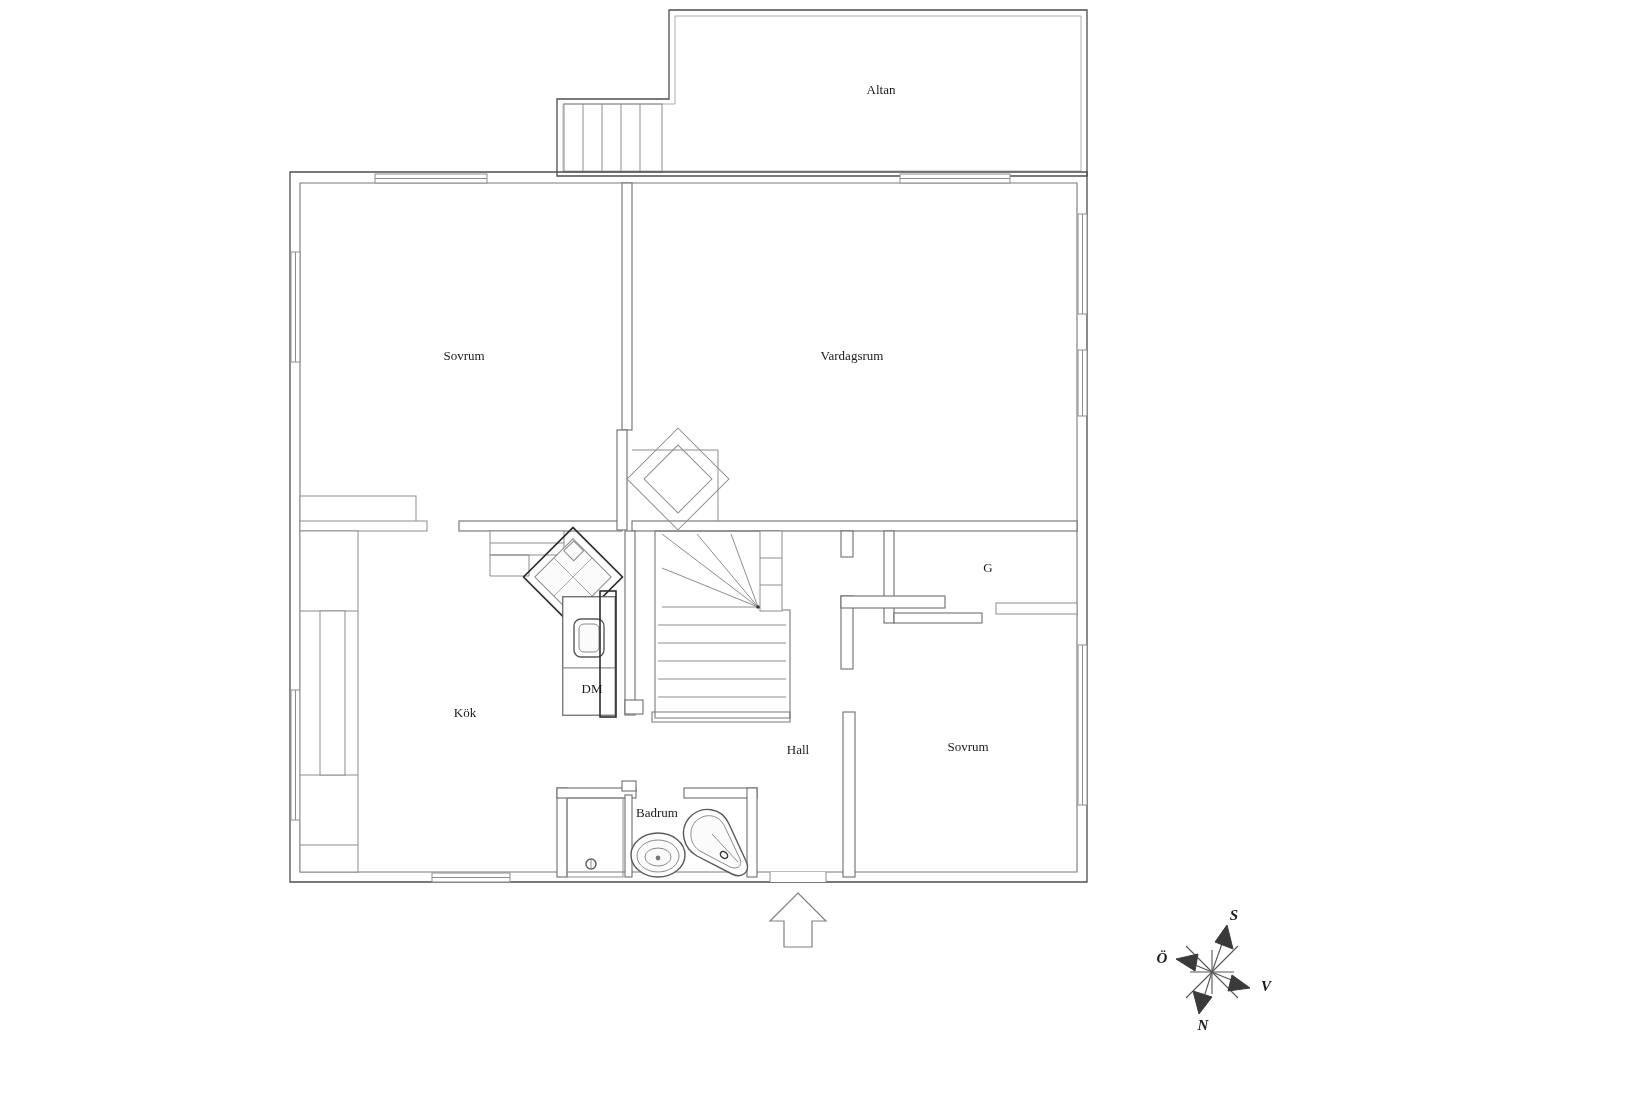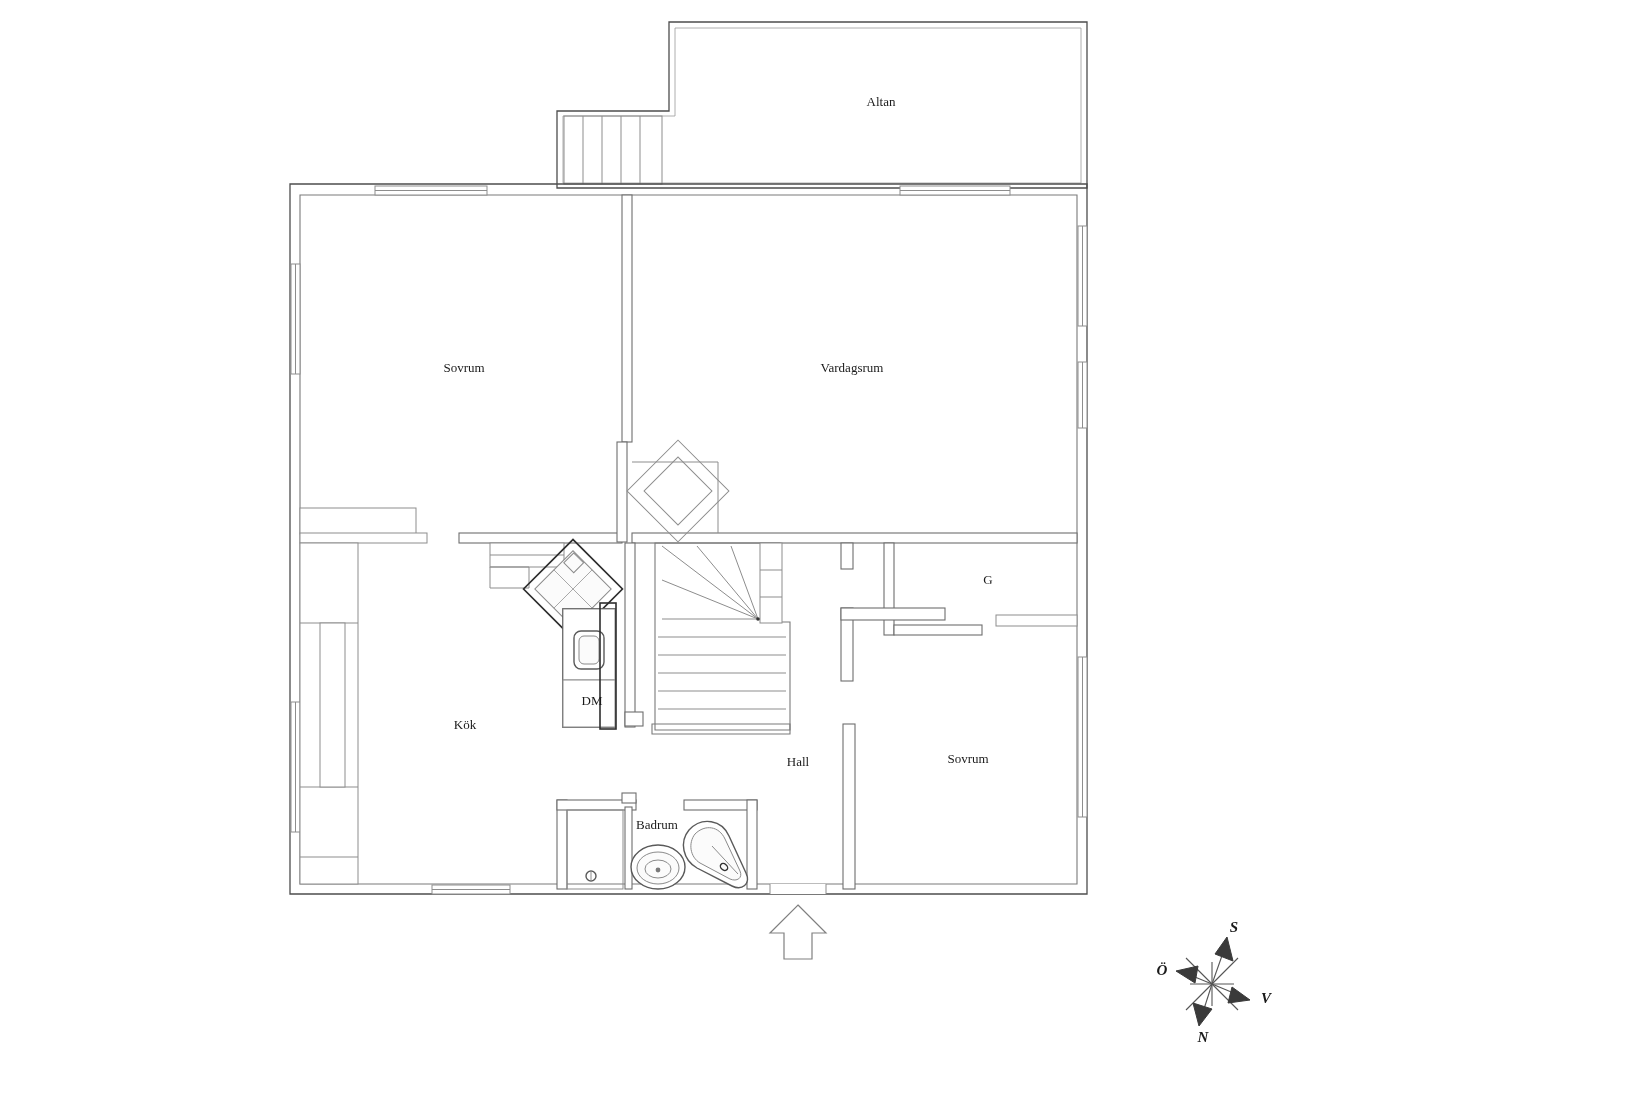--- a/index.html
+++ b/index.html
@@ -9,21 +9,21 @@
   }
   body {
     width: 1650px;
     height: 1100px;
     position: relative;
     overflow: hidden;
     font-family: "Liberation Serif", "DejaVu Serif", serif;
   }
   #plan-root {
     position: absolute;
-    left: 0; top: 12px;
+    left: 0; top: 0;
     width: 1650px;
     height: 976px;
   }
   svg#floorplan {
     display: block;
     width: 1650px;
     height: 1100px;
   }
   .wall-line {
     fill: none;

